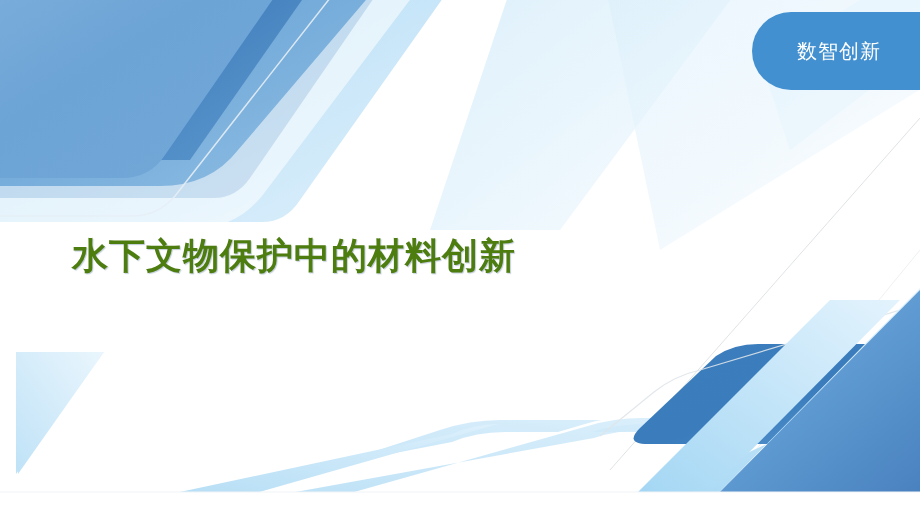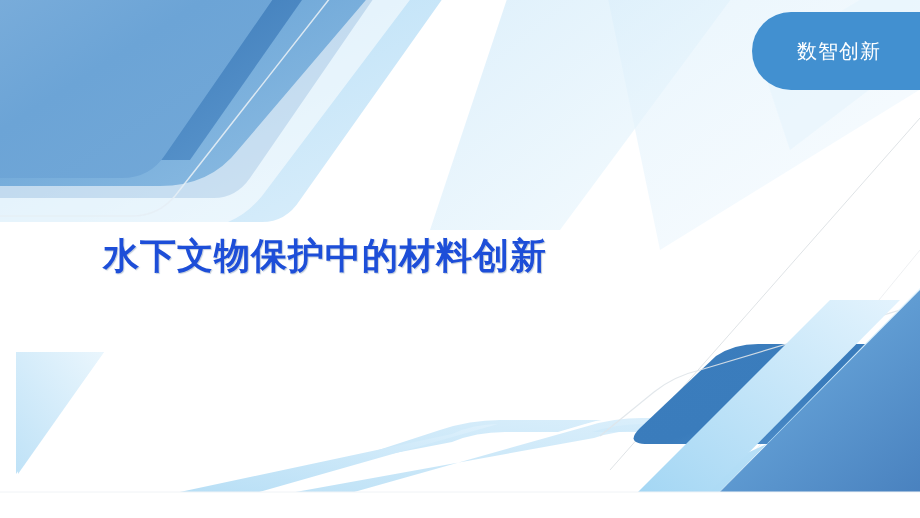--- a/index.html
+++ b/index.html
@@ -52,25 +52,25 @@
     font-size: 20px;
     line-height: 25px;
     letter-spacing: 1px;
     white-space: nowrap;
     font-family: "DejaVu Sans", "Liberation Sans", sans-serif;
   }
 
   
   #slide-title {
     position: absolute;
-    left: 103px;
+    left: 72px;
     top: 232px;
     font-size: 36px;
     font-weight: bold;
-    color: #1d4ed8;
+    color: #4d7c0f;
     letter-spacing: 1px;
     white-space: nowrap;
     text-shadow: 1px 1px 1px rgba(140,160,185,0.55);
     font-family: "DejaVu Sans", "Liberation Sans", sans-serif;
   }
 </style>
 </head>
 <body>
 
 <div id="slide">

